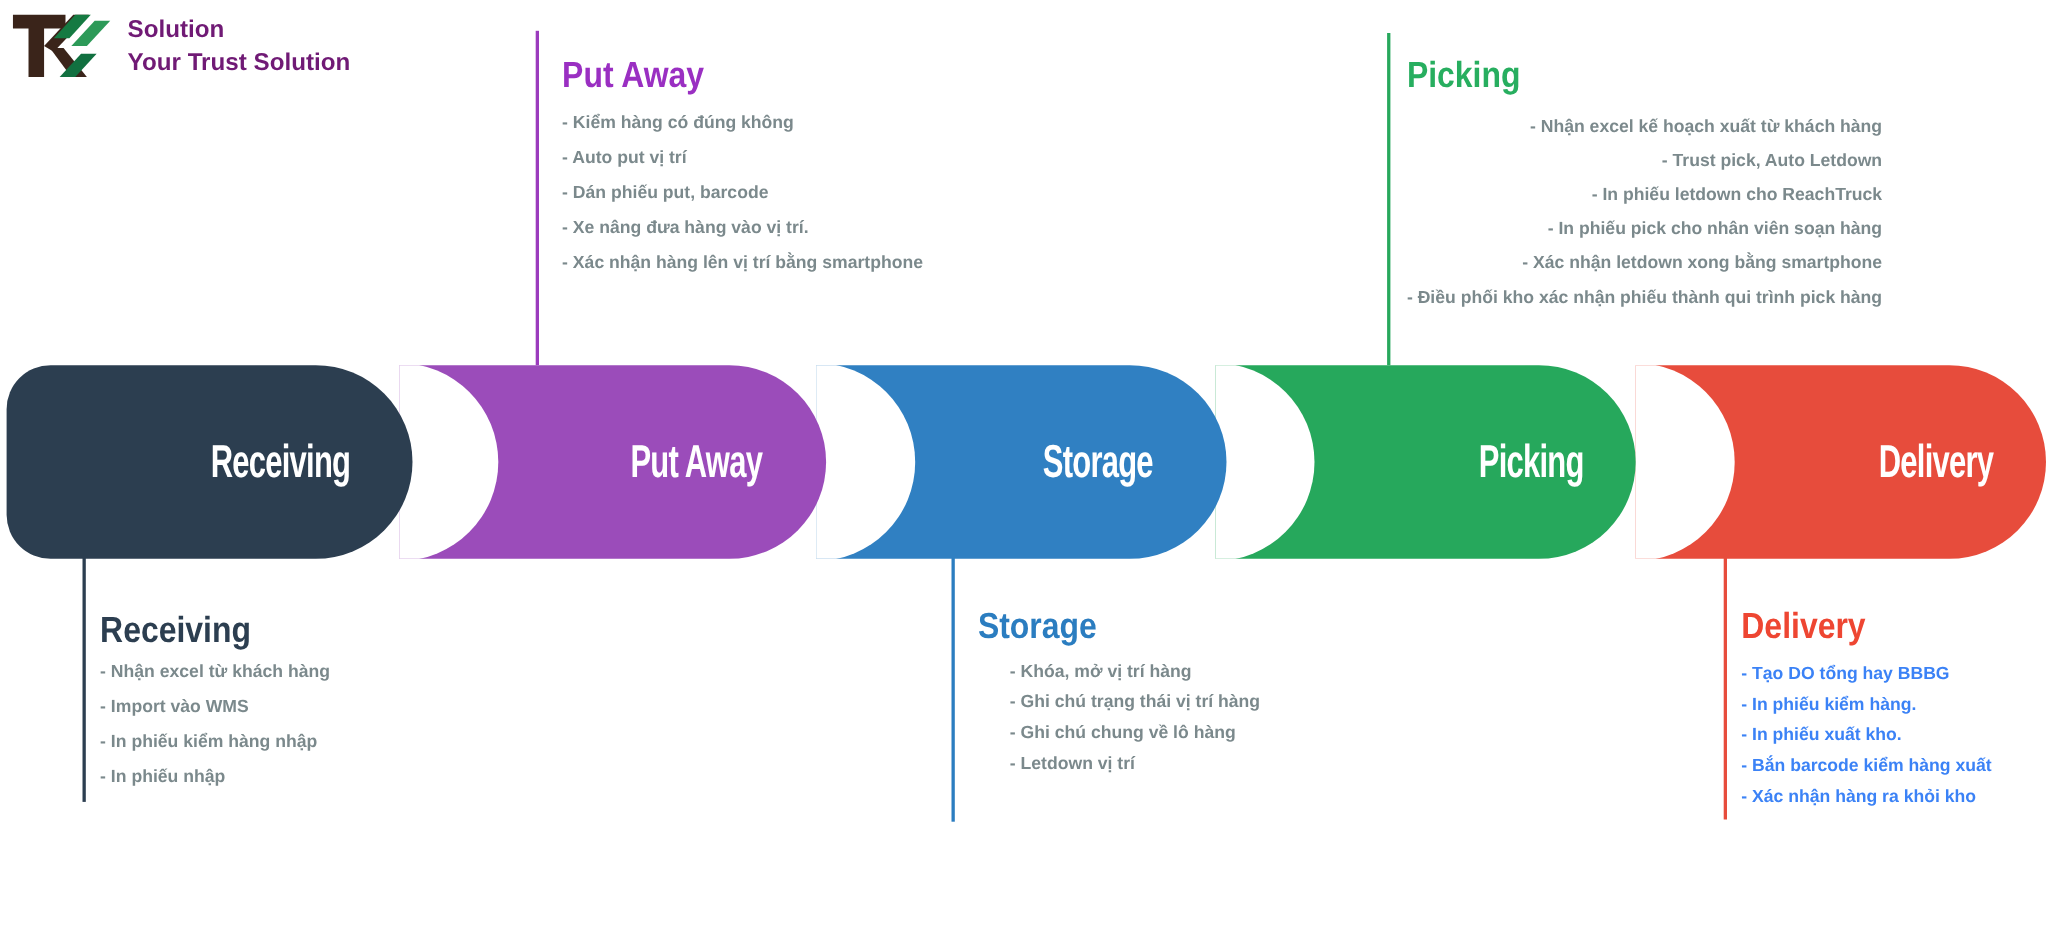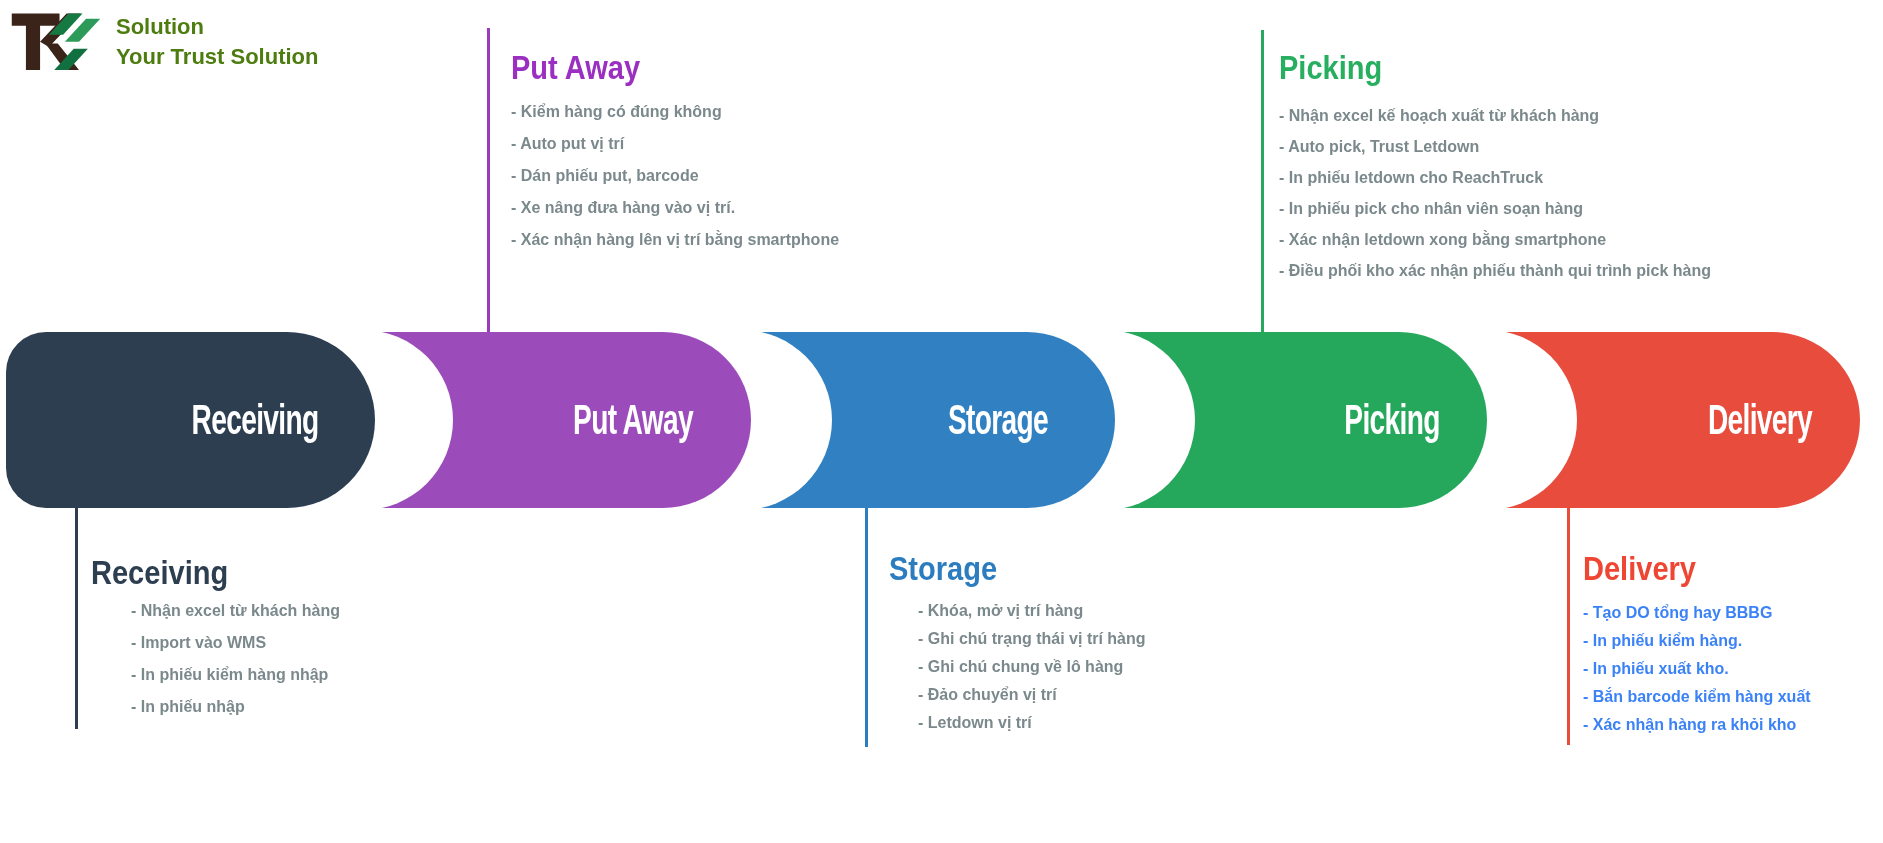--- a/index.html
+++ b/index.html
@@ -74,44 +74,44 @@
     <svg viewBox="0 0 104 72" width="92" height="64" aria-hidden="true">
       <g fill="#3a241a">
         <polygon points="2,6 56,6 56,20 34,20 34,70 18,70 18,20 2,20"></polygon>
         <polygon points="34,38 64,6 80,6 44,44"></polygon>
         <polygon points="40,40 54,40 78,70 62,70"></polygon>
       </g>
       <polygon points="66,6 82,6 60,30 44,30" fill="#157a42"></polygon>
       <polygon points="86,12 102,12 78,38 62,38" fill="#2c9a58"></polygon>
       <polygon points="72,46 88,46 66,70 50,70" fill="#117040"></polygon>
     </svg>
-    <div class="brand-text" style="color: #4d7c0f;">
+    <div class="brand-text" style="color: #701a75;">
       <span>Solution</span>
       <span>Your Trust Solution</span>
     </div>
   </div>
 
   <div class="vline vline-putaway" style="background: rgb(155, 59, 189);"></div>
   <div class="vline vline-picking" style="background: rgb(39, 168, 92);"></div>
 
   <div class="detail detail-putaway">
     <div class="detail-title" style="color: rgb(154, 47, 194);">Put Away</div>
     <div class="items" style="color: rgb(123, 137, 140);">
         <div class="item">- Kiểm hàng có đúng không</div>
         <div class="item">- Auto put vị trí</div>
         <div class="item">- Dán phiếu put, barcode</div>
         <div class="item">- Xe nâng đưa hàng vào vị trí.</div>
         <div class="item">- Xác nhận hàng lên vị trí bằng smartphone</div>
       </div>
   </div>
   <div class="detail detail-picking">
     <div class="detail-title" style="color: rgb(39, 174, 95);">Picking</div>
-    <div class="items" style="color: rgb(123, 137, 140);">
+    <div class="items" style="color: rgb(123, 137, 140); text-align: right;">
         <div class="item">- Nhận excel kế hoạch xuất từ khách hàng</div>
-        <div class="item">- Auto pick, Trust Letdown</div>
+        <div class="item">- Trust pick, Auto Letdown</div>
         <div class="item">- In phiếu letdown cho ReachTruck</div>
         <div class="item">- In phiếu pick cho nhân viên soạn hàng</div>
         <div class="item">- Xác nhận letdown xong bằng smartphone</div>
         <div class="item">- Điều phối kho xác nhận phiếu thành qui trình pick hàng</div>
       </div>
   </div>
 
   <div class="pill pill1" style="background: rgb(44, 62, 80);">
     <span class="pill-label">Receiving</span>
   </div>
@@ -127,34 +127,33 @@
   <div class="pill pill5 cut" style="background: rgb(231, 76, 60);">
     <span class="pill-label">Delivery</span>
   </div>
 
   <div class="vline vline-receiving" style="background: rgb(44, 62, 80);"></div>
   <div class="vline vline-storage" style="background: rgb(43, 125, 192);"></div>
   <div class="vline vline-delivery" style="background: rgb(231, 76, 60);"></div>
 
   <div class="detail detail-receiving">
     <div class="detail-title" style="color: rgb(44, 62, 80);">Receiving</div>
-    <div class="items" style="color: rgb(123, 137, 140); margin-left: 40px;">
+    <div class="items" style="color: rgb(123, 137, 140);">
         <div class="item">- Nhận excel từ khách hàng</div>
         <div class="item">- Import vào WMS</div>
         <div class="item">- In phiếu kiểm hàng nhập</div>
         <div class="item">- In phiếu nhập</div>
       </div>
   </div>
   <div class="detail detail-storage">
     <div class="detail-title" style="color: rgb(43, 125, 192);">Storage</div>
     <div class="items" style="color: rgb(123, 137, 140);">
         <div class="item">- Khóa, mở vị trí hàng</div>
         <div class="item">- Ghi chú trạng thái vị trí hàng</div>
         <div class="item">- Ghi chú chung về lô hàng</div>
-        <div class="item">- Đảo chuyển vị trí</div>
         <div class="item">- Letdown vị trí</div>
       </div>
   </div>
   <div class="detail detail-delivery">
     <div class="detail-title" style="color: rgb(238, 70, 50);">Delivery</div>
     <div class="items" style="color: #3b82f6;">
         <div class="item">- Tạo DO tổng hay BBBG</div>
         <div class="item">- In phiếu kiểm hàng.</div>
         <div class="item">- In phiếu xuất kho.</div>
         <div class="item">- Bắn barcode kiểm hàng xuất</div>

